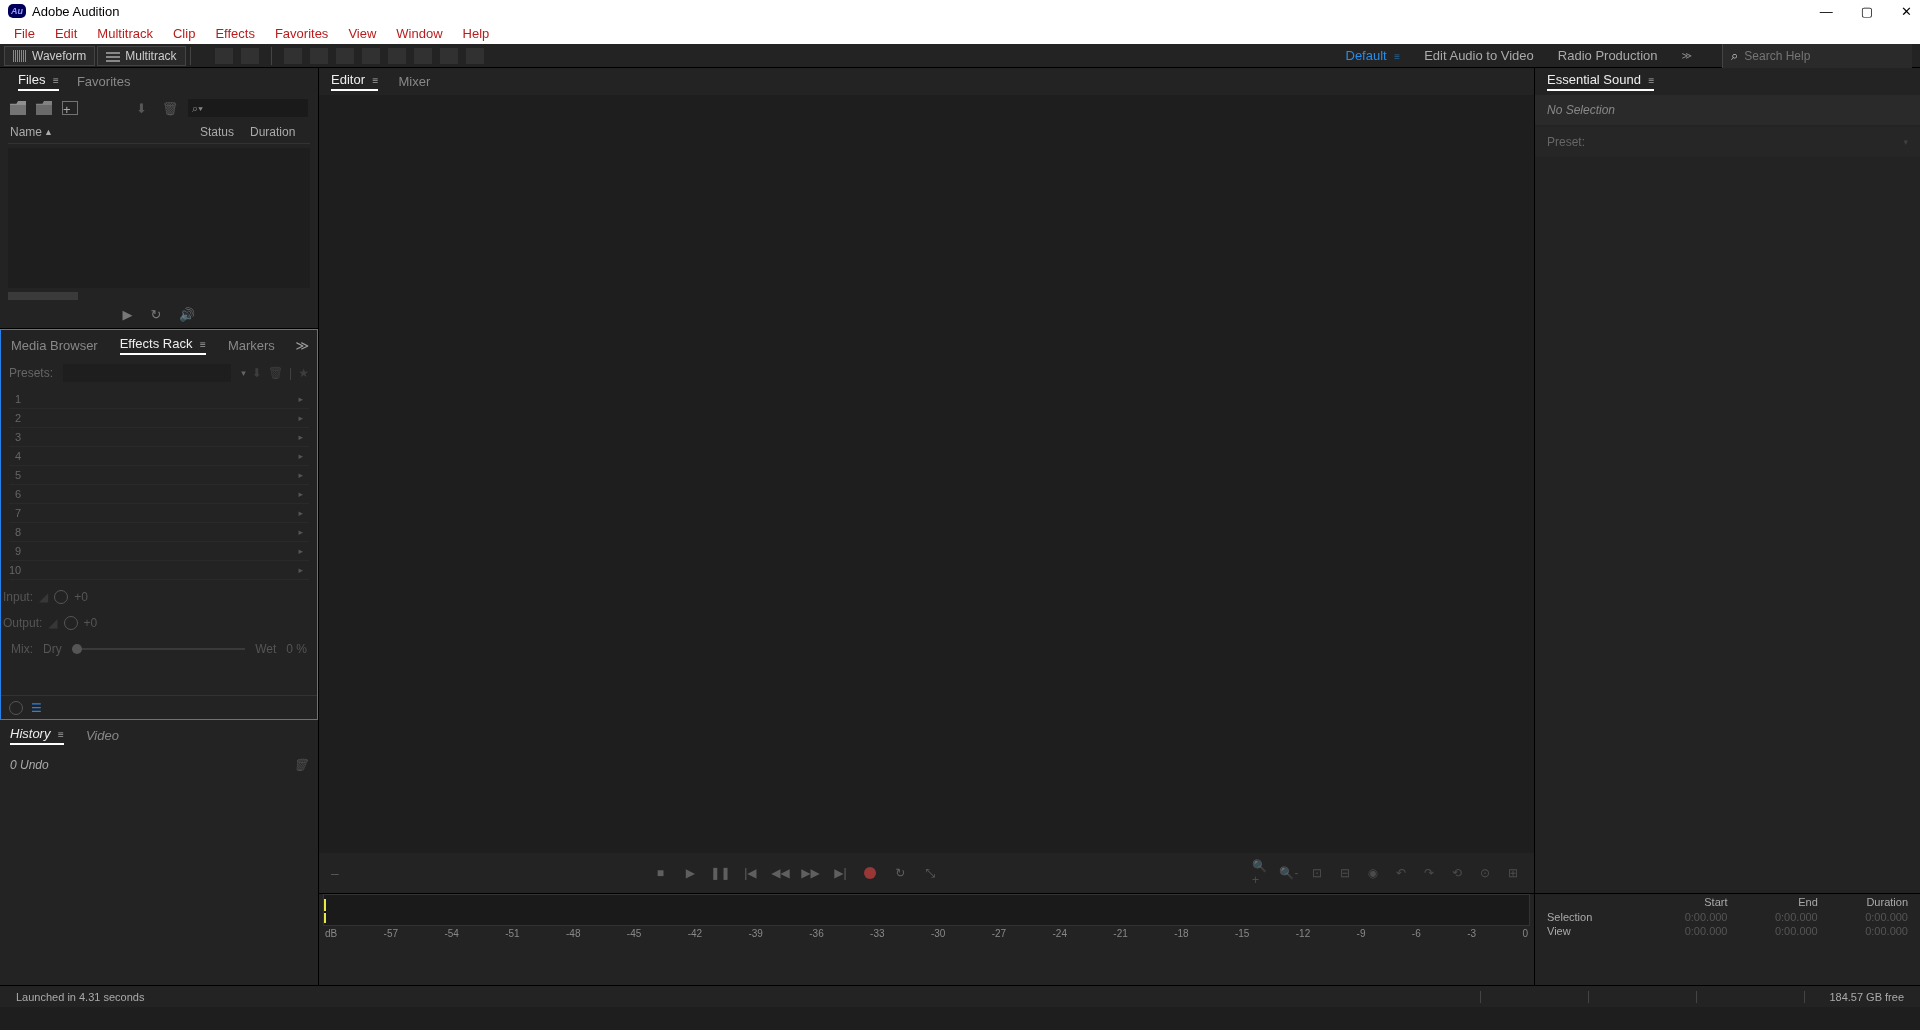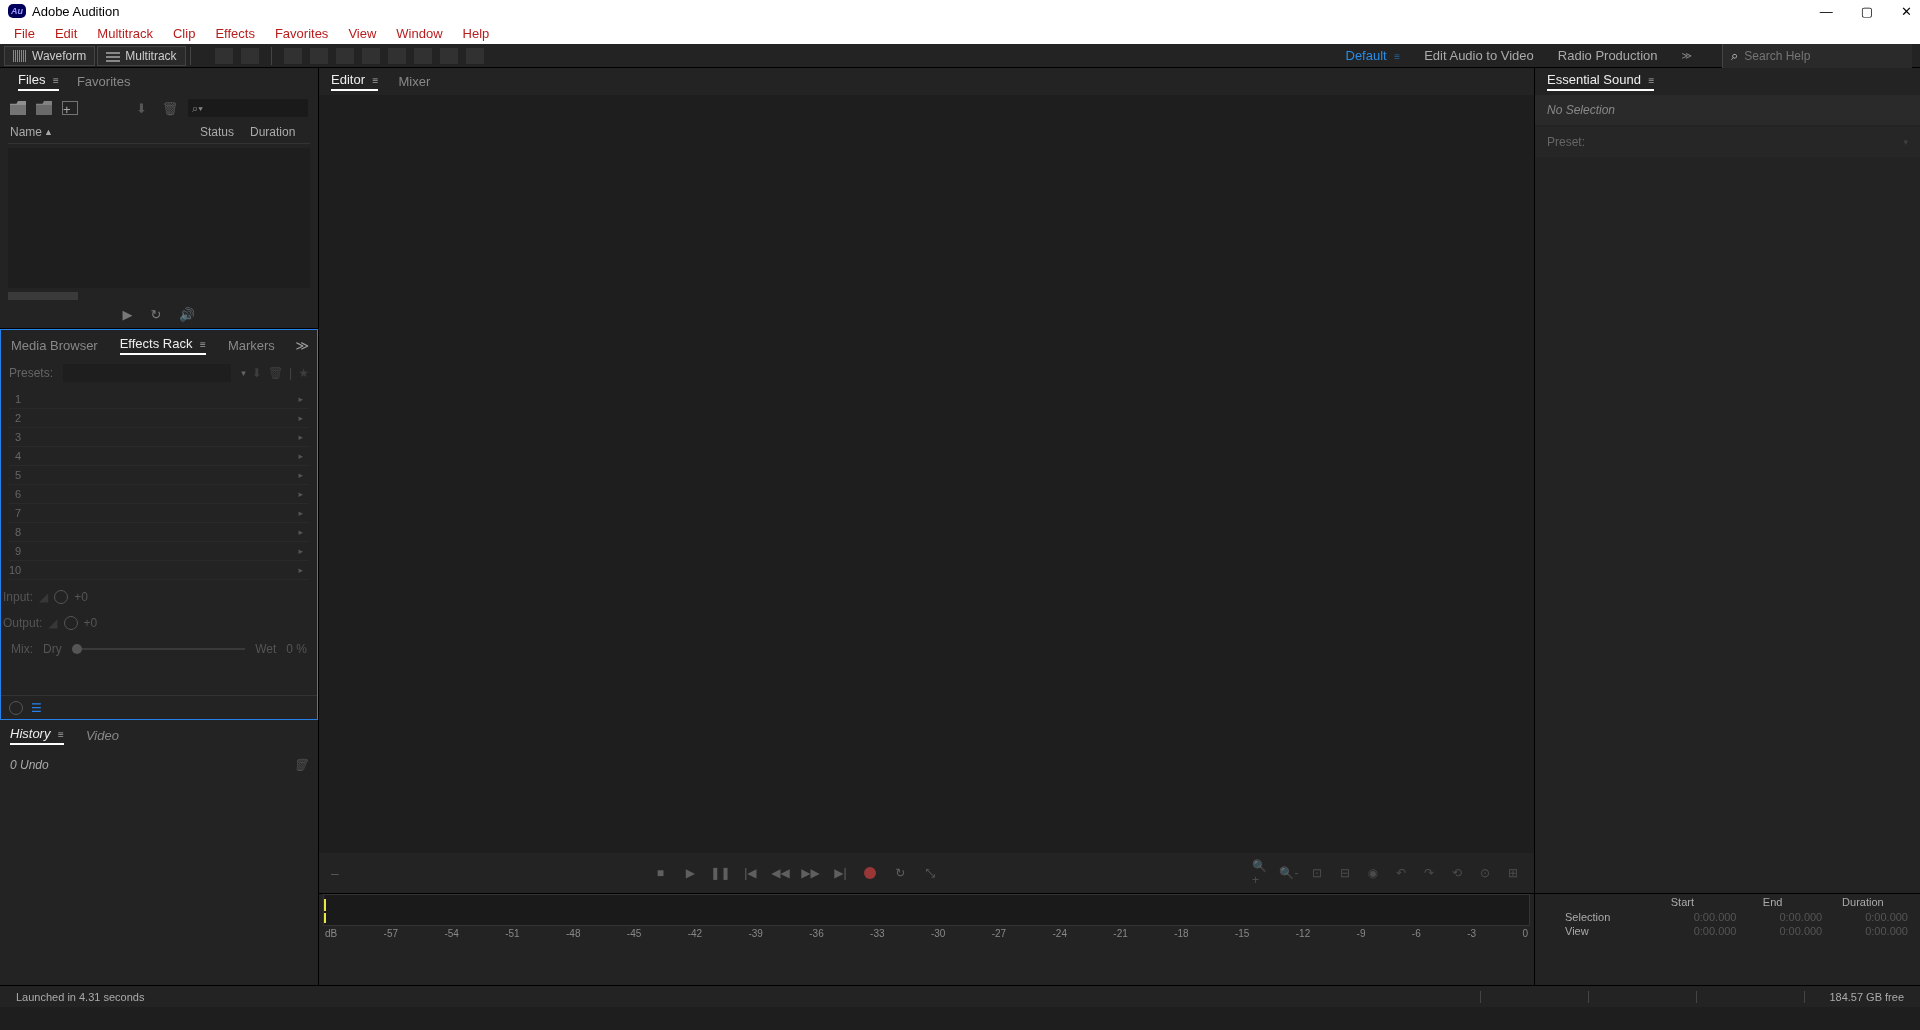--- a/index.html
+++ b/index.html
@@ -86,23 +86,23 @@
 .right-col { width:385px; display:flex; flex-direction:column; background:#232323; }
 .es-tabs { height:27px; display:flex; align-items:center; padding:0 12px; background:#232323; }
 .es-nosel { padding:8px 12px; font-size:12px; color:#888; font-style:italic; background:#2a2a2a; }
 .es-preset { padding:8px 12px; display:flex; align-items:center; font-size:12px; color:#666; background:#262626; margin-top:2px; }
 .es-preset-dd { flex:1; margin-left:6px; }
 .selview { height:92px; border-top:1px solid #000; padding:0 12px; }
 .sv-tabs { height:27px; display:flex; align-items:center; }
 .sv-grid { font-size:11px; }
 .sv-hdr { display:flex; color:#aaa; padding:2px 0; }
 .sv-hdr span:first-child { width:60px; }
-.sv-hdr span { flex:1; text-align:center; }
+.sv-hdr span { flex:1; text-align:right; }
 .sv-row { display:flex; color:#555; padding:1px 0; }
-.sv-row span:first-child { width:60px; text-align:left; color:#aaa;margin-left:18px; }
+.sv-row span:first-child { width:60px; text-align:left; color:#aaa; }
 .sv-row span { flex:1; text-align:right; }
 .statusbar { height:22px; background:#232323; border-top:1px solid #000; display:flex; align-items:center; padding:0 16px; font-size:11px; color:#aaa; justify-content:space-between; }
 .sb-right { display:flex; gap:8px; }
 .sb-seg { border-left:1px solid #444; padding-left:10px; min-width:100px; text-align:right; }
 .up-arrow { font-size:9px; }
 </style>
 </head>
 <body>
 
 <div class="titlebar">

